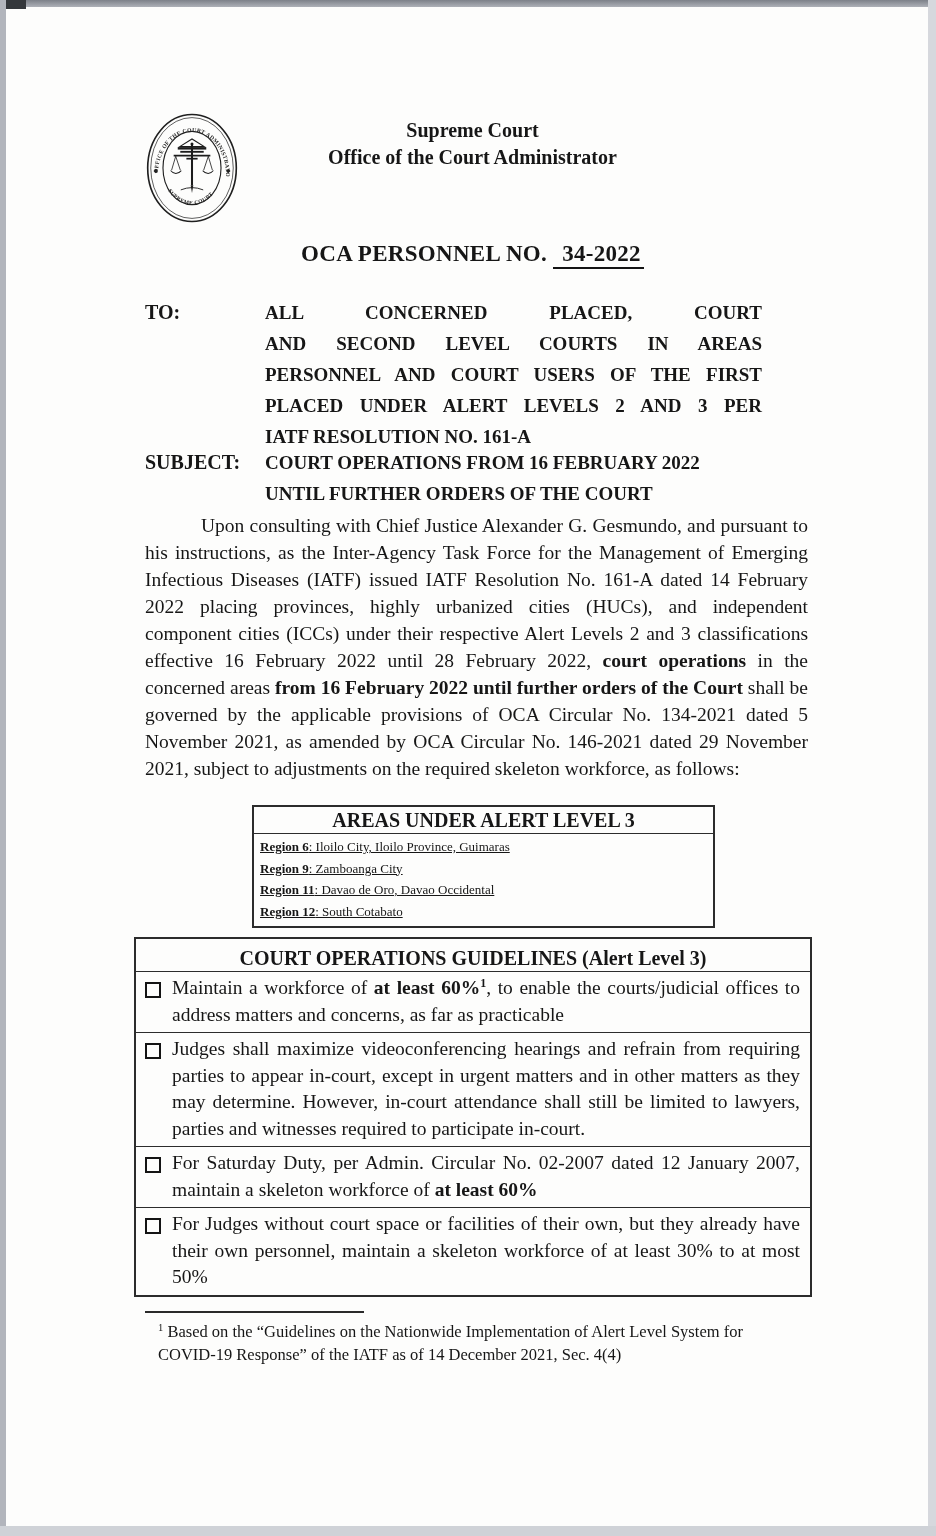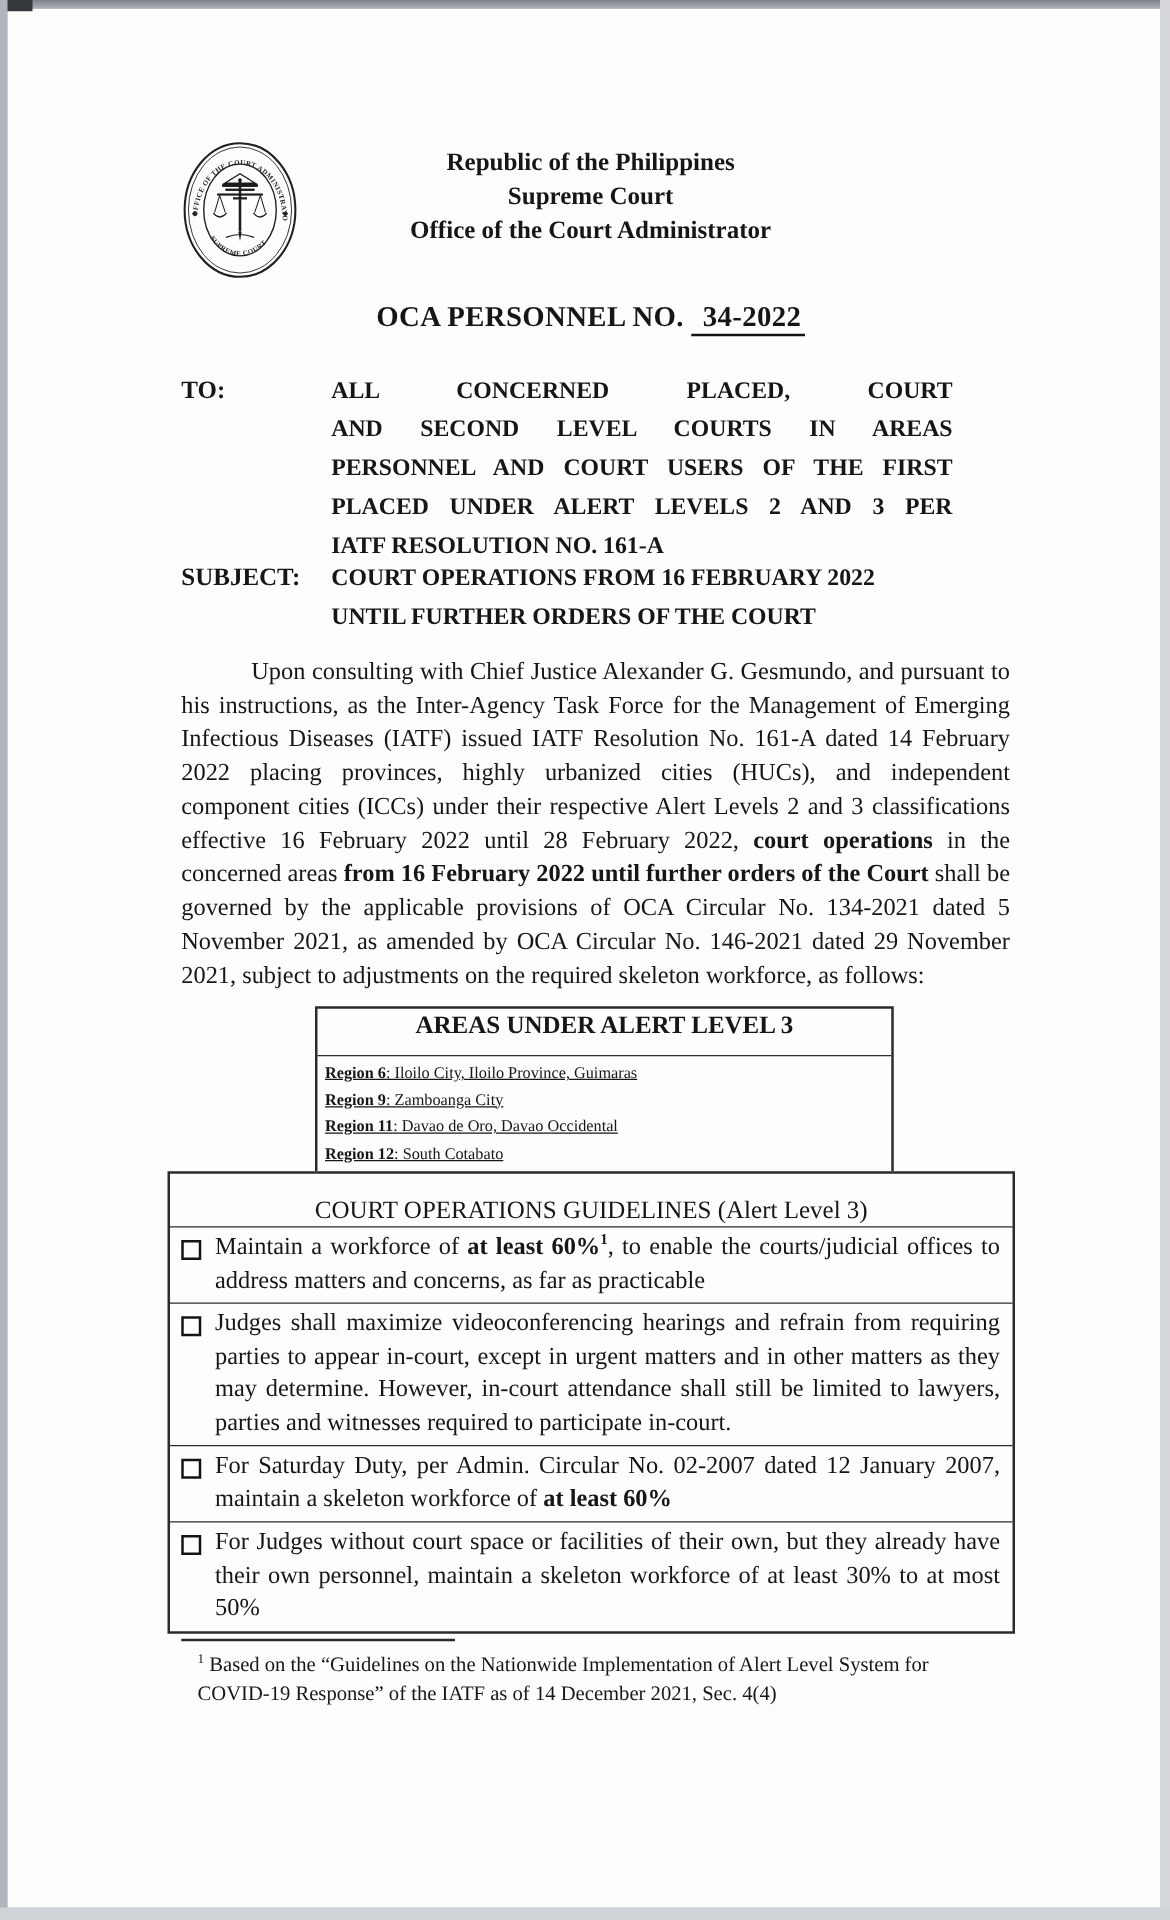--- a/index.html
+++ b/index.html
@@ -23,33 +23,33 @@
 
   
   .field-label{position:absolute;left:145px;font-weight:bold;font-size:20px;line-height:31px;}
   .to-content{position:absolute;left:265px;top:297px;width:497px;}
   .subject-content{position:absolute;left:265px;top:447px;width:497px;}
   .field-line{font-weight:bold;font-size:19px;line-height:31px;text-align:justify;text-align-last:justify;}
   .field-line.no-stretch,.field-line:last-child{text-align-last:left;}
 
   
   .body-par{position:absolute;left:145px;top:512px;width:663px;font-size:19.5px;line-height:27px;
-            text-align:justify;text-indent:56px;margin-top:12px;}
+            text-align:justify;text-indent:56px;}
   .body-par b{font-weight:bold;}
 
   
   .areas-table{position:absolute;left:252px;top:805px;width:459px;border:2px solid #2c2c2c;background:#fdfdfc;}
-  .areas-title{font-weight:bold;font-size:20px;text-align:center;padding:2px 0 12px;border-bottom:1.6px solid #2c2c2c;}
+  .areas-title{font-weight:bold;font-size:20px;text-align:center;padding:2px 0 1px;border-bottom:1.6px solid #2c2c2c;}
   .areas-body{padding:2px 6px 4px;}
   .areas-row{font-size:13px;line-height:21.5px;text-align:left;text-decoration:underline;}
   .areas-row b{font-weight:bold;}
 
   
   .guide-table{position:absolute;left:134px;top:937px;width:674px;border:2px solid #2c2c2c;background:#fdfdfc;}
-  .guide-title{font-weight:normal;font-size:20px;text-align:center;padding:18px 0 1px;border-bottom:1.6px solid #2c2c2c;}
+  .guide-title{font-weight:bold;font-size:20px;text-align:center;padding:8px 0 1px;border-bottom:1.6px solid #2c2c2c;}
   .guide-row{display:flex;padding:3px 10px 4px 9px;border-bottom:1.6px solid #2c2c2c;}
   .guide-row:last-child{border-bottom:none;}
   .checkbox{flex:0 0 auto;width:12px;height:12px;border:2px solid #141414;margin:7px 11px 0 0;}
   .guide-text{flex:1;font-size:19.5px;line-height:26.5px;text-align:justify;}
   .guide-text b{font-weight:bold;}
   .guide-text sup{font-size:12px;font-weight:bold;line-height:0;}
 
   
   .footnote-rule{position:absolute;left:145px;top:1311px;width:219px;border-top:2px solid #2a2a2a;}
   .footnote{position:absolute;left:145px;top:1320px;width:622px;font-size:16.5px;line-height:23px;margin-left:13px;}
@@ -91,21 +91,20 @@
       <path d="M43.7,71 L46.3,71 L45,78.5 Z" fill="#1c1c1c" stroke="none"></path>
       <path d="M29,42.5 L25,56 M29,42.5 L33.5,56" stroke-width="0.8"></path>
       <path d="M24,56.5 Q29,62.5 34.5,56.5" stroke-width="1"></path>
       <path d="M61,42.5 L56.5,56 M61,42.5 L65,56" stroke-width="0.8"></path>
       <path d="M55.5,56.5 Q61,62.5 66,56.5" stroke-width="1"></path>
       <path d="M34,75.5 Q45,71 56,75.5" stroke-width="0.9"></path>
     </g>
   </svg>
 
   <div class="header-block">
-    <div class="header-line">Republic of the Philippines</div>
     <div class="header-line">Supreme Court</div>
     <div class="header-line">Office of the Court Administrator</div>
   </div>
 
   <div class="circular-title">
     <span>OCA PERSONNEL NO.</span>
     <span class="circular-number">34-2022</span>
   </div>
 
   <div class="field-label" style="top:297px;">TO:</div>

